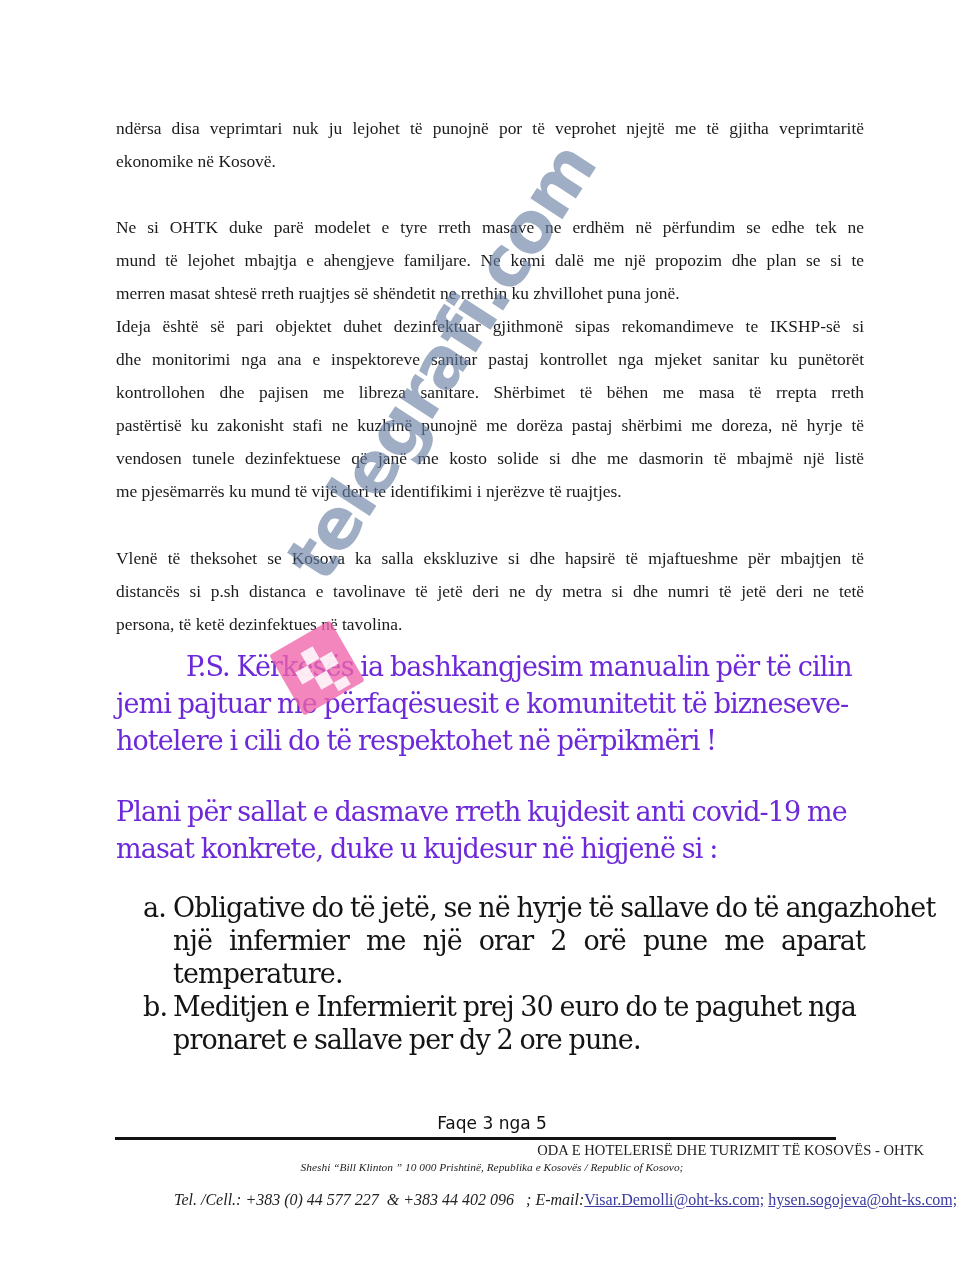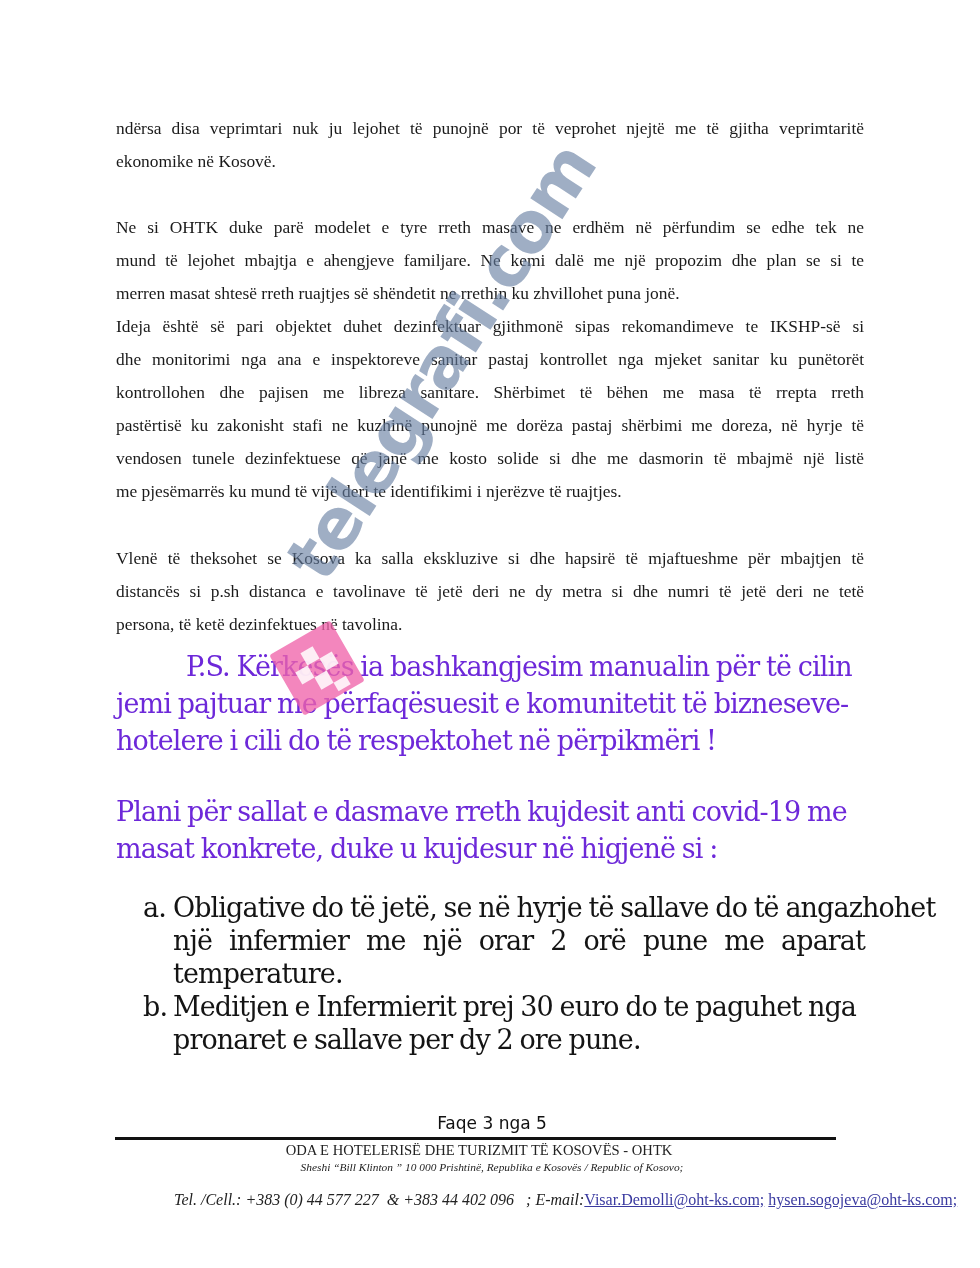--- a/index.html
+++ b/index.html
@@ -106,25 +106,25 @@
       top: 1137px;
       width: 721px;
       height: 3px;
       background: #111;
     }
     .footer-org {
       position: absolute;
       left: 0;
       width: 920px;
       top: 1142px;
-      text-align: center;
+      text-align: right;
       font-family: "Liberation Serif", serif;
       font-size: 14.6px;
       color: #222;
-      padding-left: 19px;
+      padding-left: 4px;
     }
     .footer-addr {
       position: absolute;
       left: 0;
       width: 920px;
       top: 1161px;
       text-align: center;
       font-family: "Liberation Serif", serif;
       font-style: italic;
       font-size: 11.4px;

